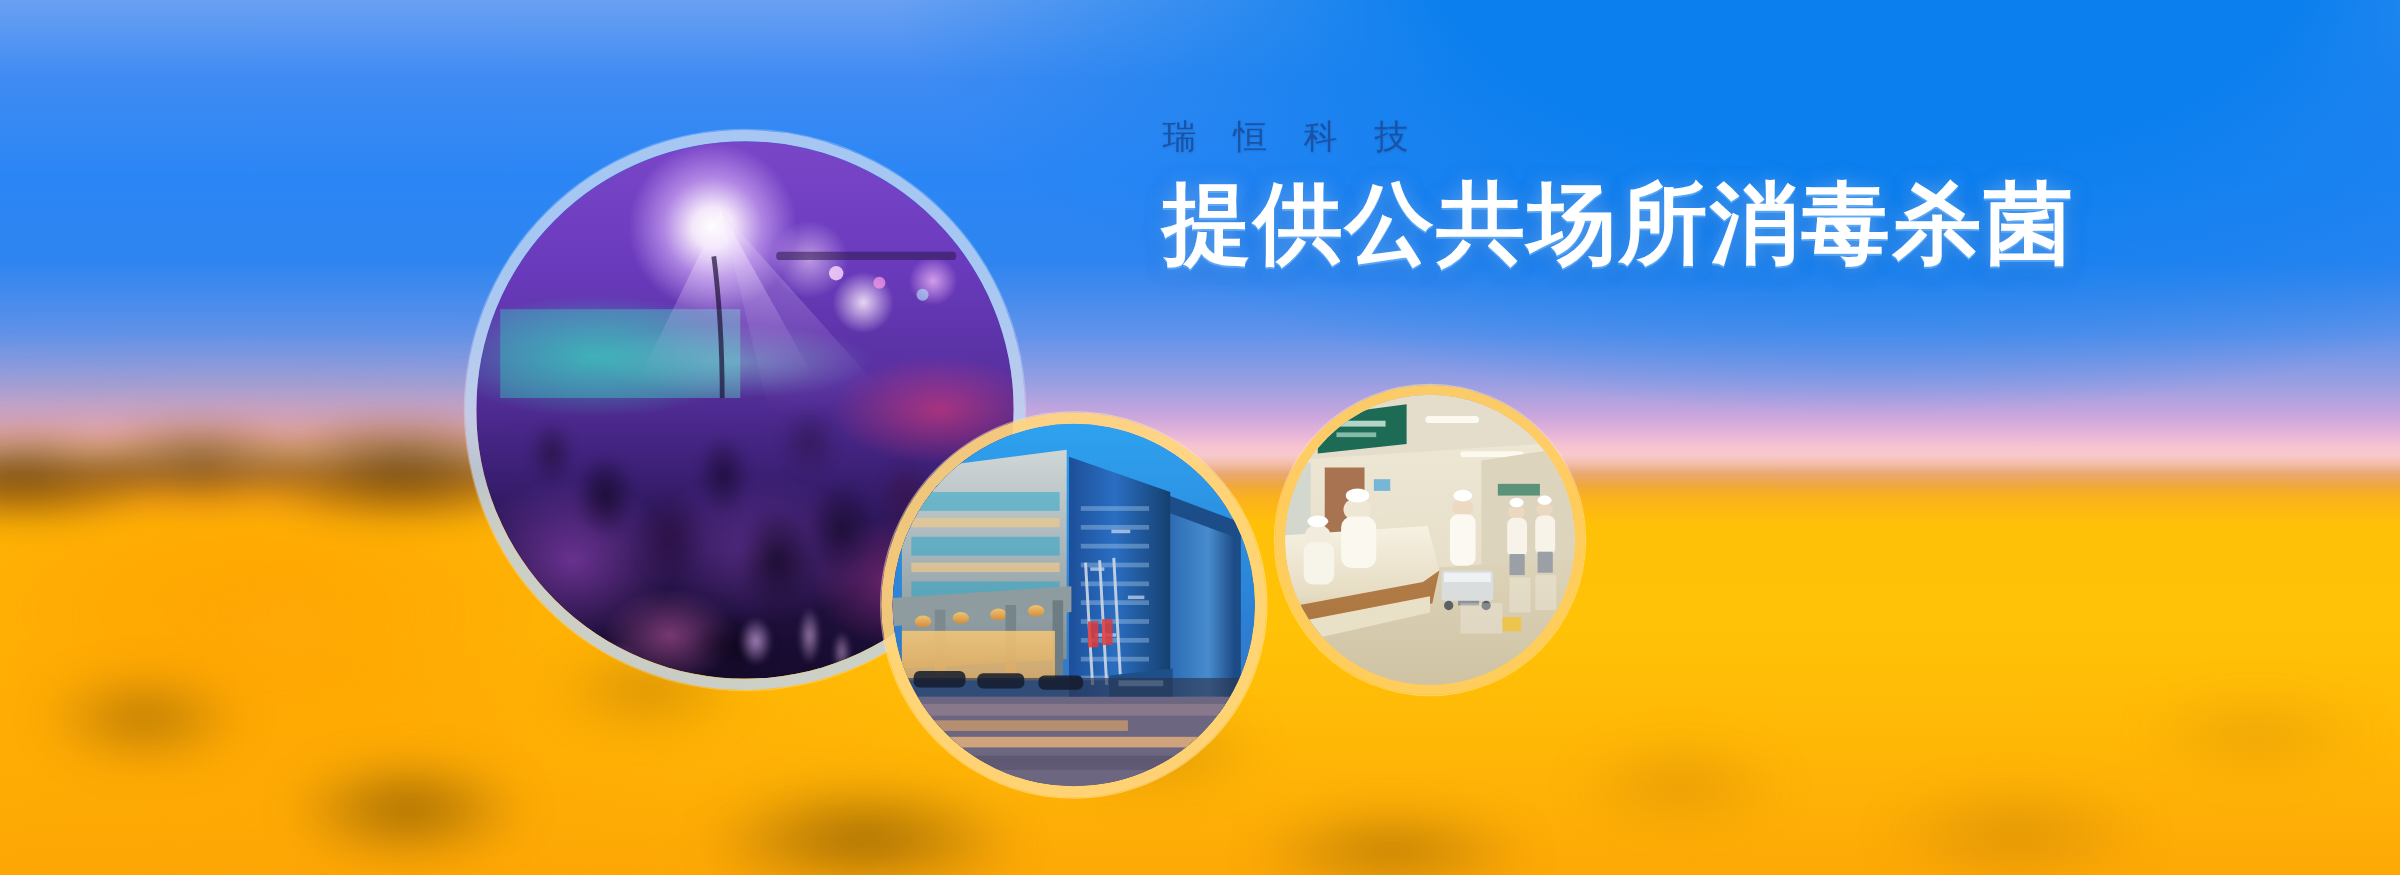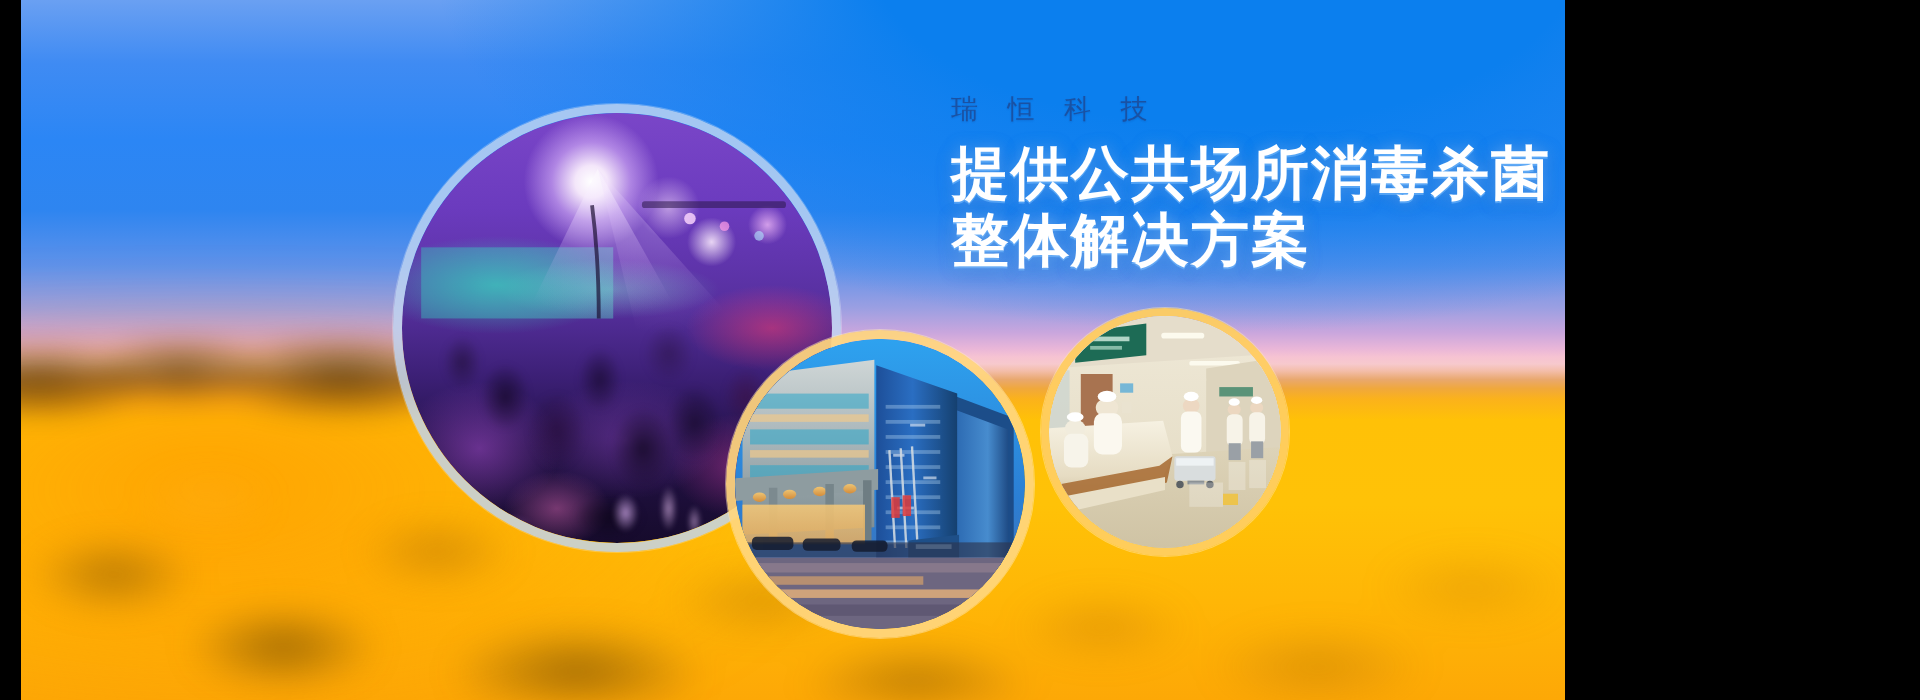--- a/index.html
+++ b/index.html
@@ -6,25 +6,24 @@
     margin: 0;
     padding: 0;
     background: #000;
   }
   body {
     font-family: "Liberation Sans", sans-serif;
   }
 
   .banner {
     position: relative;
-    width: 1544px;
+    width: 1920px;
     height: 700px;
     overflow: hidden;
     background: #0a7ae8;
-    margin-left: 21px;
   }
 
   
   .bg-sky {
     position: absolute;
     inset: 0;
     background:
       radial-gradient(ellipse 1100px 520px at 78% -6%, #0b7fee 0%, #0b7fee 32%, rgba(11,127,238,0) 72%),
       linear-gradient(to bottom,
         #6aa0f2 0%,
@@ -204,21 +203,21 @@
     line-height: 1;
     letter-spacing: 11px;
     font-weight: 400;
     opacity: .92;
     text-shadow: 0 1px 2px rgba(10,60,140,.25);
     margin-bottom: 16px;
   }
   .tagline .seg-gap { width: 44px; display: inline-block; }
   .headline {
     color: #ffffff;
-    font-size: 58px;
+    font-size: 71px;
     line-height: 1.16;
     font-weight: 700;
     letter-spacing: 2px;
     text-shadow:
       0 2px 0 rgba(120,190,255,.55),
       0 0 14px rgba(140,200,255,.55),
       0 3px 18px rgba(20,80,180,.45);
   }
   .headline .line { display: block; white-space: nowrap; }
 </style>
@@ -470,17 +469,16 @@
     <div class="ring"></div>
   </div>
 
   <div class="text-block">
     <div class="tagline">
       <span>瑞 恒 科 技</span>
       <span class="seg-gap"></span>
     </div>
     <div class="headline">
       <span class="line">提供公共场所消毒杀菌</span>
-      <span class="line">整体解决方案</span>
     </div>
   </div>
 
 </div>
 
 </body></html>

